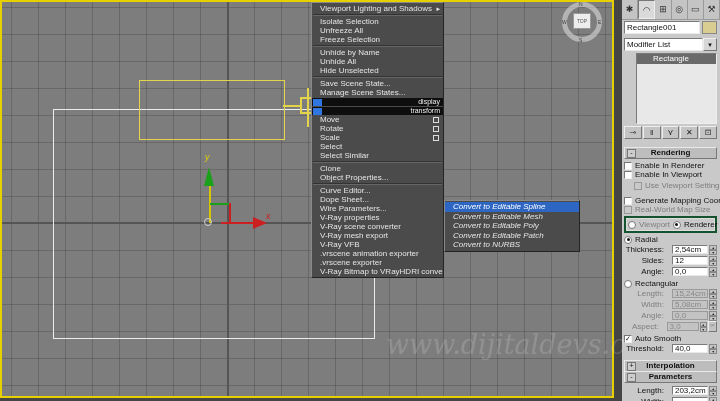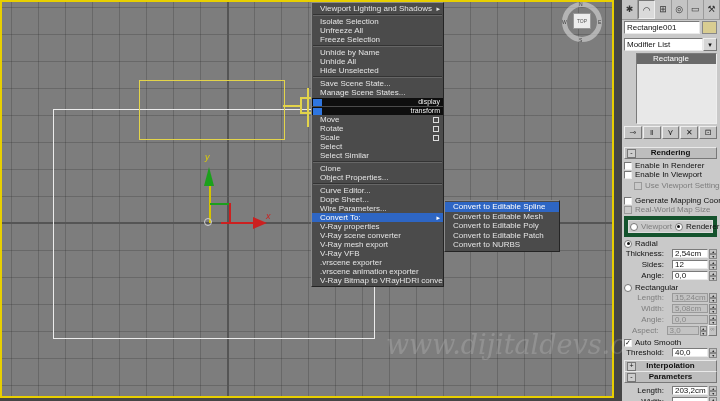--- a/index.html
+++ b/index.html
@@ -44,22 +44,22 @@
   
   #menu{position:absolute;left:311px;top:2px;width:133px;z-index:30;background:#4b4b4b;
         border:1px solid;border-color:#8a8a8a #242424 #242424 #8a8a8a;box-sizing:border-box;padding:1px 0;}
   .mi{position:relative;height:9px;line-height:9px;font-size:8px;color:#e4e4e4;padding-left:8px;white-space:nowrap;overflow:hidden;}
   .mi.hl{background:#2e66c4;color:#fff;}
   .mi .arr{position:absolute;right:3px;top:0;font-size:7px;line-height:9px;}
   .mi .sbox{position:absolute;right:4px;top:2px;width:4px;height:4px;border:1px solid #ddd;}
   .msep{height:0;border-top:1px solid #333;border-bottom:1px solid #666;margin:1px 1px;}
   .mhdr{position:relative;height:8px;line-height:8px;background:#0e0e0e;color:#f2f2f2;font-size:7px;text-align:right;padding-right:3px;margin:1px 0 0 0;}
   .mhdr .bluesq{position:absolute;left:1px;top:0.5px;width:9px;height:7px;background:#2f76e0;}
-  #submenu{position:absolute;left:444px;top:200px;width:116px;z-index:31;background:#4b4b4b;
-        border:1px solid;border-color:#8a8a8a #242424 #242424 #8a8a8a;box-sizing:border-box;padding:1px 0;}
+  #submenu{position:absolute;left:444px;top:200px;width:136px;z-index:31;background:#4b4b4b;
+        border:1px solid;border-color:#8a8a8a #242424 #242424 #8a8a8a;box-sizing:border-box;padding:1px 0;font-style:italic;}
   #submenu .mi{height:9.6px;line-height:9.6px;}
   
   #cpanel{position:absolute;left:614px;top:0;width:106px;height:401px;background:#454545;z-index:10;}
   #cpin{position:absolute;left:8px;top:0;right:0;bottom:0;background:#c9c9c9;color:#111;}
   #tabs{position:absolute;left:0;top:0;right:0;height:19px;display:flex;border-bottom:1px solid #9a9a9a;}
   .tab{flex:1;text-align:center;line-height:18px;font-size:9px;color:#333;border-right:1px solid #9a9a9a;background:#c4c4c4;}
   .tab.act{background:#dadada;border:1px solid;border-color:#777 #eee #eee #777;}
   #namerow{position:absolute;left:2px;top:21px;right:3px;height:13px;display:flex;gap:2px;}
   .field{background:#fff;border:1px solid;border-color:#7a7a7a #eaeaea #eaeaea #7a7a7a;font-size:8px;line-height:11px;padding:0 2px;box-sizing:border-box;white-space:nowrap;overflow:hidden;}
   #namefield{flex:1;}
@@ -82,21 +82,21 @@
   .dis{color:#7e7e7e;}
   .dis .cb,.dis .rb{background:#c9c9c9;border-color:#9a9a9a;}
   .ind{margin-left:10px;}
   .sprow{display:flex;align-items:center;height:11px;font-size:8px;}
   .sprow .lbl{width:42px;text-align:right;margin-right:8px;white-space:nowrap;}
   .sprow .val{width:38px;height:9px;line-height:8px;}
   .sprow.dis .val{background:#c3c3c3;color:#888;border-color:#9a9a9a;}
   .spin{width:8px;height:9px;display:flex;flex-direction:column;margin-left:1px;}
   .spin span{flex:1;background:#c4c4c4;border:1px solid #888;font-size:4px;line-height:3px;text-align:center;color:#222;}
   .lockbtn{width:9px;height:9px;margin-left:1px;background:#c4c4c4;border:1px solid;border-color:#eee #777 #777 #eee;font-size:6px;line-height:7px;text-align:center;}
-  .grpbox{border:4px solid #14532d;box-shadow:inset 0 0 0 1px #ddd;height:13px;display:flex;align-items:center;gap:3px;padding:0 2px;margin:2px 0;font-size:8px;} .mt2{margin-top:2px;} .mt6{margin-top:6px;}
+  .grpbox{border:2px solid #14532d;box-shadow:inset 0 0 0 1px #ddd;height:13px;display:flex;align-items:center;gap:3px;padding:0 2px;margin:2px 0;font-size:8px;} .mt2{margin-top:2px;} .mt6{margin-top:6px;}
 </style>
 </head>
 <body>
 
 <div id="stage">
 
   <div id="grid">
     <div class="axisV"></div>
     <div class="axisH"></div>
   </div>
@@ -149,27 +149,26 @@
     <div class="mi"><span>Scale</span><span class="sbox"></span></div>
     <div class="mi">Select</div>
     <div class="mi">Select Similar</div>
     <div class="msep"></div>
     <div class="mi">Clone</div>
     <div class="mi">Object Properties...</div>
     <div class="msep"></div>
     <div class="mi">Curve Editor...</div>
     <div class="mi">Dope Sheet...</div>
     <div class="mi">Wire Parameters...</div>
-    <div class="mi hl"><span>Convert To:</span><span class="arr">▸</span></div>
     <div class="mi">V-Ray properties</div>
     <div class="mi">V-Ray scene converter</div>
     <div class="mi">V-Ray mesh export</div>
     <div class="mi">V-Ray VFB</div>
+    <div class="mi">.vrscene animation exporter</div>
     <div class="mi">.vrscene exporter</div>
-    <div class="mi">.vrscene animation exporter</div>
     <div class="mi">V-Ray Bitmap to VRayHDRI converter</div>
   </div>
 
   <div id="submenu">
     <div class="mi hl">Convert to Editable Spline</div>
     <div class="mi">Convert to Editable Mesh</div>
     <div class="mi">Convert to Editable Poly</div>
     <div class="mi">Convert to Editable Patch</div>
     <div class="mi">Convert to NURBS</div>
   </div>

